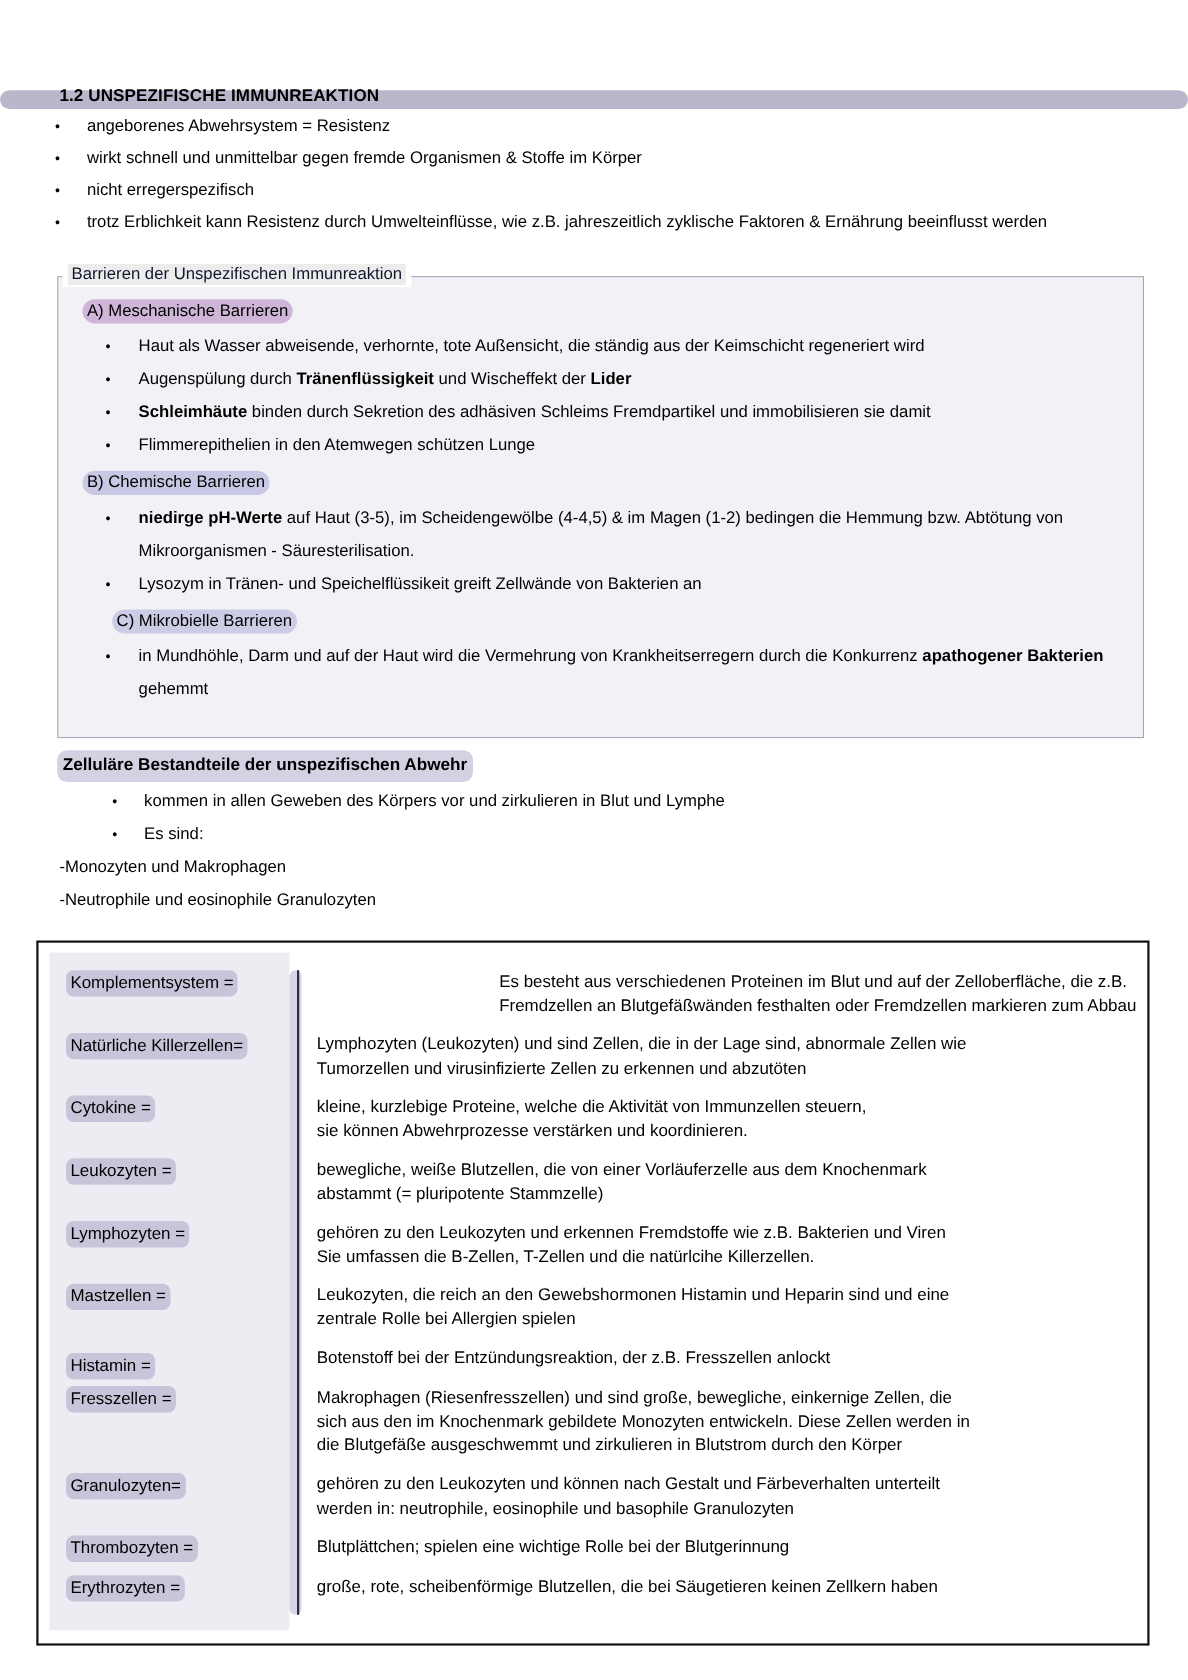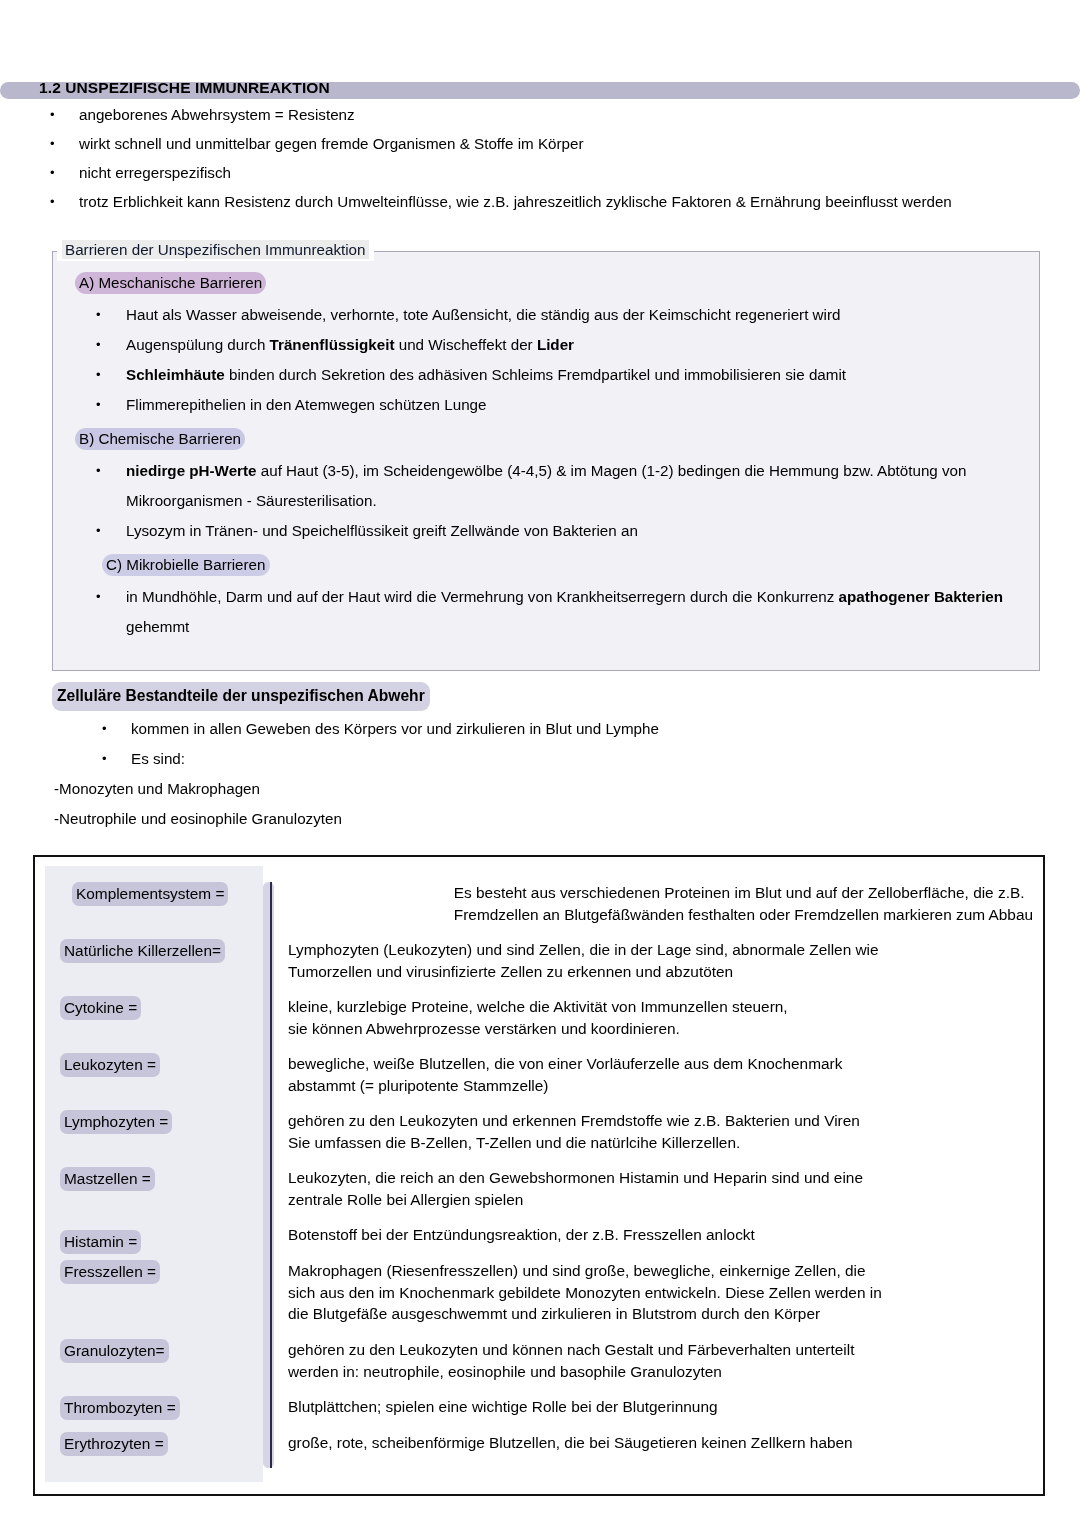--- a/index.html
+++ b/index.html
@@ -26,21 +26,21 @@
     position: absolute;
     left: 0;
     right: 0;
     top: 4px;
     height: 17px;
     background: #b9b7cc;
     border-radius: 9px;
   }
   .section-banner .title {
     position: absolute;
-    left: 37px;
+    left: 52px;
     top: 0px;
     font-size: 15.5px;
     font-weight: bold;
     letter-spacing: 0.1px;
     color: #000;
     background: transparent;
     white-space: nowrap;
     z-index: 2;
     padding: 1px 2px;
   }
@@ -276,21 +276,21 @@
     </ul>
   <div id="zell-dashes">
       <div class="dash-line">-Monozyten und Makrophagen</div>
       <div class="dash-line">-Neutrophile und eosinophile Granulozyten</div>
     </div>
 </div>
 
 <div class="deftable-wrap">
   <div class="deftable">
     <div class="def-left" id="def-left">
-        <div class="term-row r" style="height: 57px; margin-left: 12px;">
+        <div class="term-row r" style="height: 57px;">
           <span class="term">Komplementsystem =</span>
         </div>
         <div class="term-row r" style="height: 57px;">
           <span class="term">Natürliche Killerzellen=</span>
         </div>
         <div class="term-row r" style="height: 57px;">
           <span class="term">Cytokine =</span>
         </div>
         <div class="term-row r" style="height: 57px;">
           <span class="term">Leukozyten =</span>

